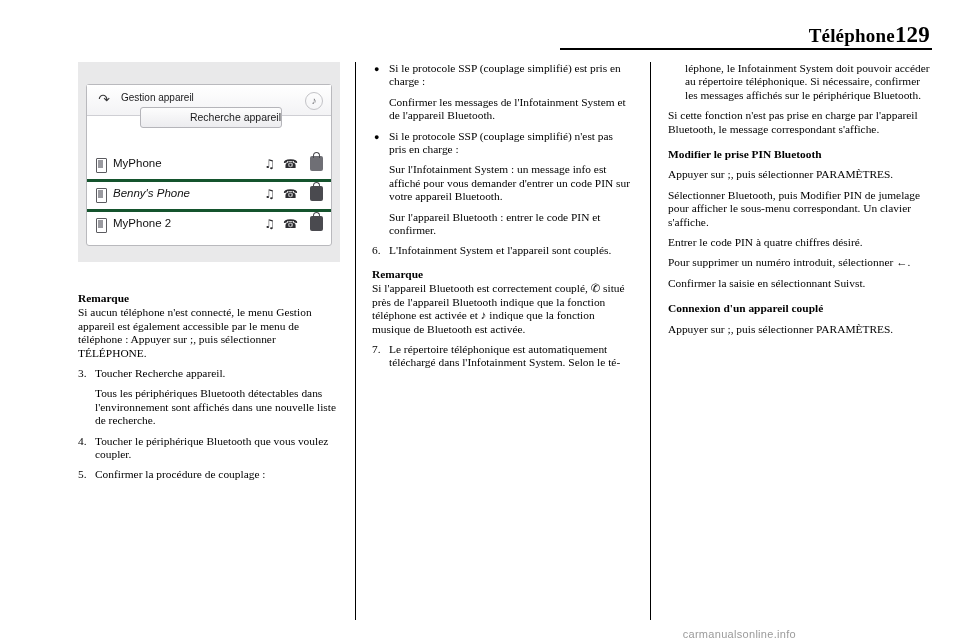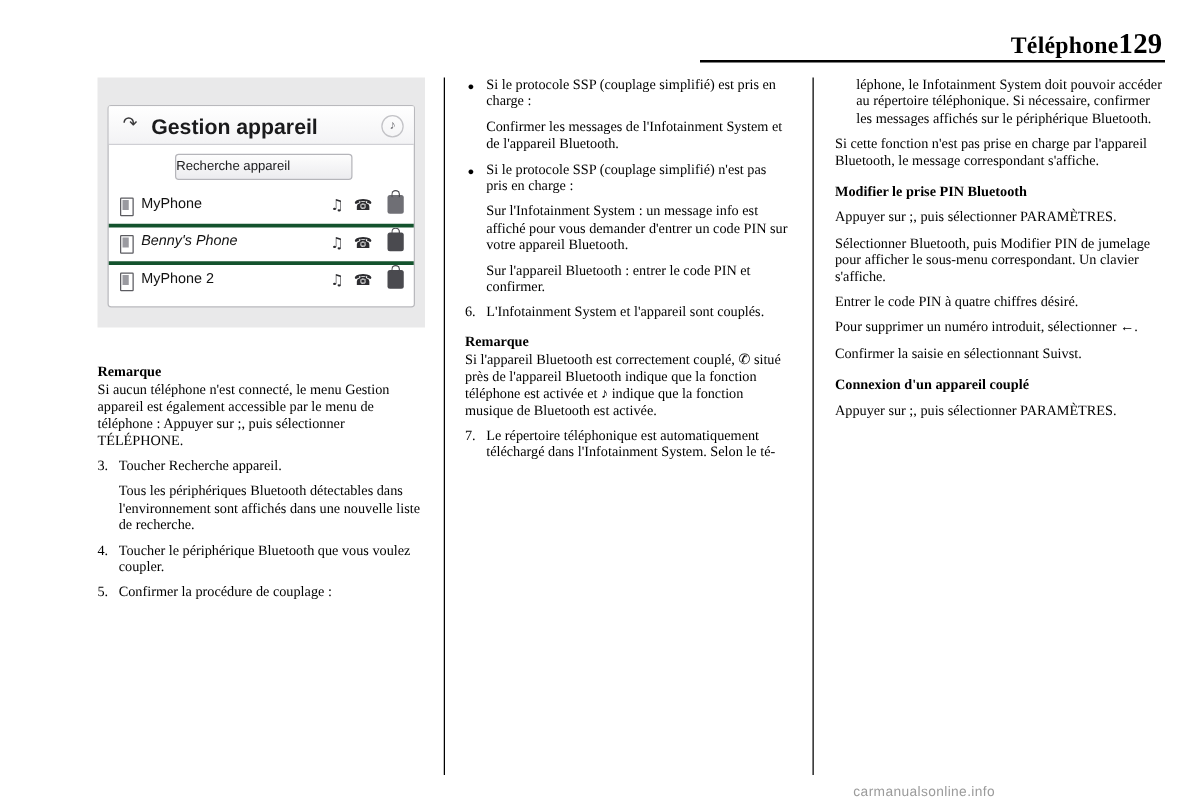--- a/index.html
+++ b/index.html
@@ -127,50 +127,49 @@
     font-size: 14px;
     line-height: 18px;
     text-align: center;
     color: #3a3a3c;
   }
   .scr-title {
     position: absolute;
     left: 34px;
     top: 7px;
     font-family: "Liberation Sans", sans-serif;
-    font-size: 17px;
+    font-size: 10px;
     color: #1a1a1c;
-    font-weight: bold;
   }
   .scr-note {
     position: absolute;
     right: 8px;
     top: 7px;
     width: 16px;
     height: 16px;
     border-radius: 50%;
     border: 1px solid #c3c3c7;
     font-size: 10px;
     line-height: 15px;
     text-align: center;
     color: #6d6d72;
   }
   .scr-searchbtn {
     position: absolute;
     left: 53px;
-    top: 38px;
+    top: 22px;
     width: 140px;
     height: 19px;
     border: 1px solid #b5b5ba;
     border-radius: 3px;
     background: linear-gradient(#fdfdfd, #ececef);
     font-family: "Liberation Sans", sans-serif;
     font-size: 10.5px;
     line-height: 19px;
-    text-align: left;
+    text-align: right;
     color: #1a1a1c;
   }
   .scr-row {
     position: absolute;
     left: 0;
     width: 244px;
     height: 28px;
     border-bottom: 3px solid #14532d;
   }
   .scr-row.r1 { top: 66px; }

